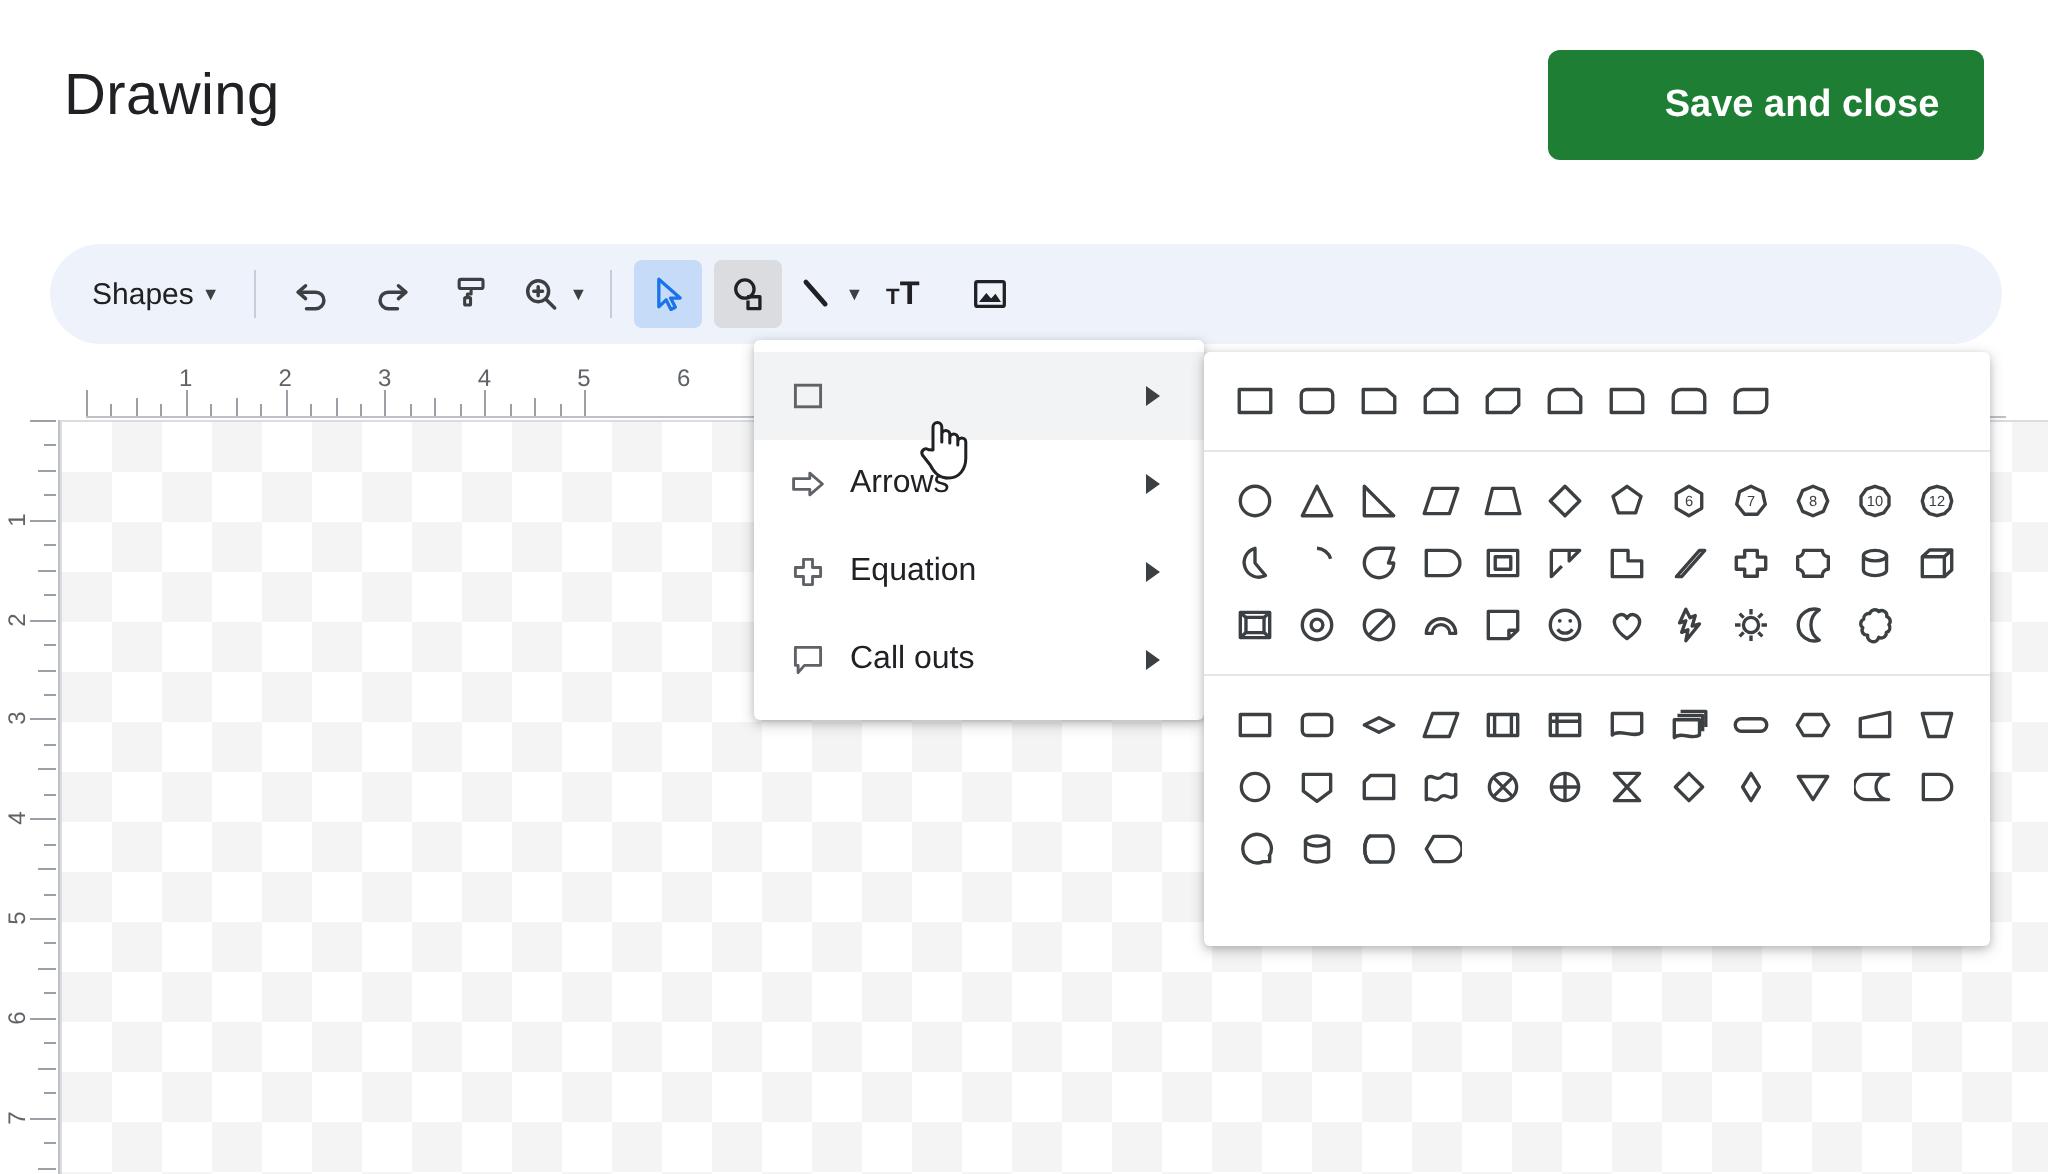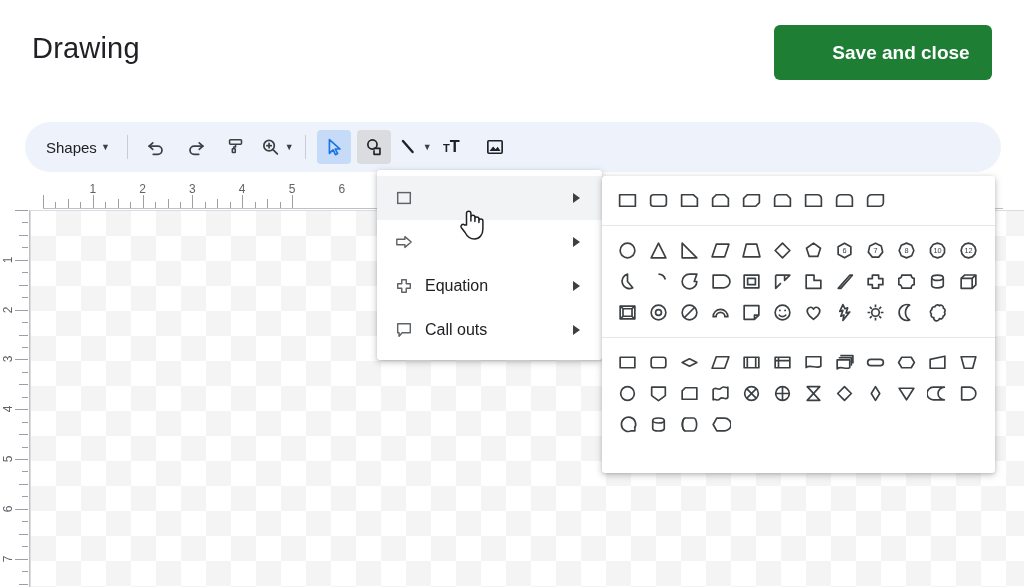--- a/index.html
+++ b/index.html
@@ -328,20 +328,21 @@
       </span>
       <span class="menu-arrow"></span>
     </div>
 
     <div class="menu-item">
       <span class="menu-icon">
         <svg width="18" height="18" viewBox="0 0 20 20" fill="none" stroke="#5f6368" stroke-width="1.6" stroke-linejoin="round">
           <path d="M2 7 H11 V4 L18 10 L11 16 V13 H2 Z"></path>
         </svg>
       </span>
+      <span class="menu-label">Arrows</span>
       <span class="menu-arrow"></span>
     </div>
 
     <div class="menu-item">
       <span class="menu-icon">
         <svg width="18" height="18" viewBox="0 0 20 20" fill="none" stroke="#5f6368" stroke-width="1.6" stroke-linejoin="round">
           <path d="M7.5 3 H12.5 V7.5 H17 V12.5 H12.5 V17 H7.5 V12.5 H3 V7.5 H7.5 Z"></path>
         </svg>
       </span>
       <span class="menu-label">Equation</span>

